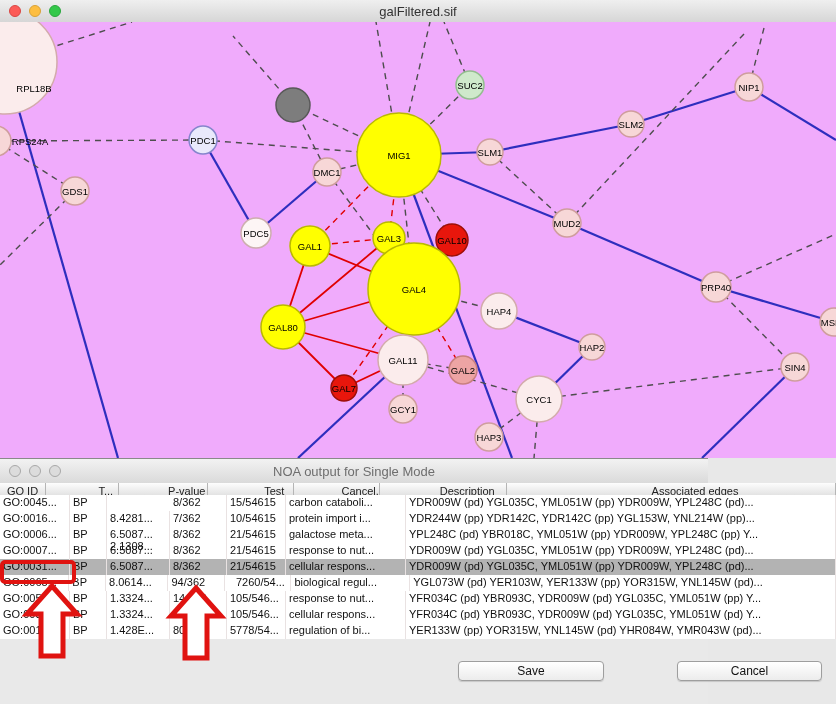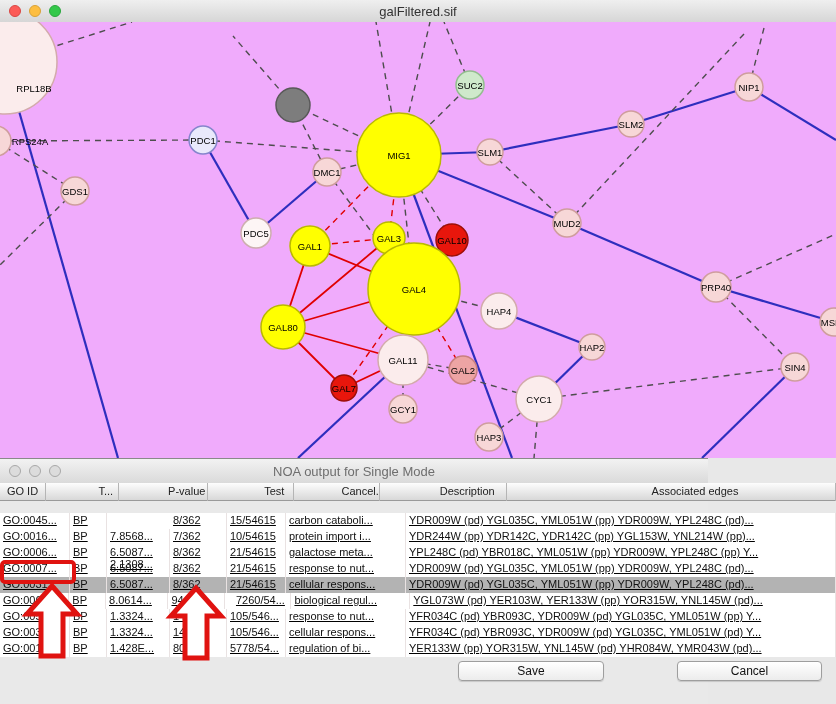--- a/index.html
+++ b/index.html
@@ -28,21 +28,21 @@
            background:#e9e9e9;border-top:1px solid #8a8a8a;box-sizing:border-box;}
   .titlebar-bot{height:24px;background:linear-gradient(#f2f2f2,#dadada);
                 border-bottom:1px solid #b0b0b0;position:relative;
                 display:flex;align-items:center;justify-content:center;
                 font-size:13px;color:#6e6e6e;}
   .thead{position:absolute;top:24px;left:0;width:836px;height:18px;display:flex;
          background:linear-gradient(#fdfdfd,#d8d8d8);border-bottom:1px solid #9a9a9a;
          box-sizing:border-box;gap:48px;}
   .hcell{height:18px;line-height:17px;font-size:11px;color:#222;text-align:center;
          border-right:1px solid #b5b5b5;box-sizing:border-box;overflow:hidden;white-space:nowrap;}
-  .tbody{position:absolute;top:54px;left:0;width:836px;background:#fff;text-decoration:underline;}
+  .tbody{position:absolute;top:36px;left:0;width:836px;background:#fff;}
   .trow{display:flex;height:16px;background:#fff;}
   .trow.selected{background:#b3b3b3;}
   .tcell{height:16px;line-height:15px;font-size:11px;color:#111;padding:0 3px;
          border-right:1px solid #e9e2e2;box-sizing:border-box;
          overflow:hidden;white-space:nowrap;}
   .btn{position:absolute;height:20px;background:linear-gradient(#ffffff,#ececec);
        border:1px solid #9e9e9e;border-radius:4px;font-size:12px;color:#111;
        display:flex;align-items:center;justify-content:center;box-sizing:border-box;
        box-shadow:0 1px 1px rgba(0,0,0,.15);}
   #save-btn{left:458px;top:202px;width:146px;}
@@ -208,21 +208,21 @@
         <div class="tcell" style="width: 37px;">BP</div>
         <div class="tcell" style="width: 63px; margin-top: 44px;">2.1308...</div>
         <div class="tcell" style="width: 57px;">8/362</div>
         <div class="tcell" style="width: 59px;">15/54615</div>
         <div class="tcell" style="width: 120px;">carbon cataboli...</div>
         <div class="tcell" style="width: 430px;">YDR009W (pd) YGL035C, YML051W (pp) YDR009W, YPL248C (pd)...</div>
       </div>
       <div class="trow">
         <div class="tcell" style="width: 70px;">GO:0016...</div>
         <div class="tcell" style="width: 37px;">BP</div>
-        <div class="tcell" style="width: 63px;">7.8568...</div>
+        <div class="tcell" style="width: 63px;">8.4281...</div>
         <div class="tcell" style="width: 57px;">7/362</div>
         <div class="tcell" style="width: 59px;">10/54615</div>
         <div class="tcell" style="width: 120px;">protein import i...</div>
         <div class="tcell" style="width: 430px;">YDR244W (pp) YDR142C, YDR142C (pp) YGL153W, YNL214W (pp)...</div>
       </div>
       <div class="trow">
         <div class="tcell" style="width: 70px;">GO:0006...</div>
         <div class="tcell" style="width: 37px;">BP</div>
         <div class="tcell" style="width: 63px;">6.5087...</div>
         <div class="tcell" style="width: 57px;">8/362</div>

